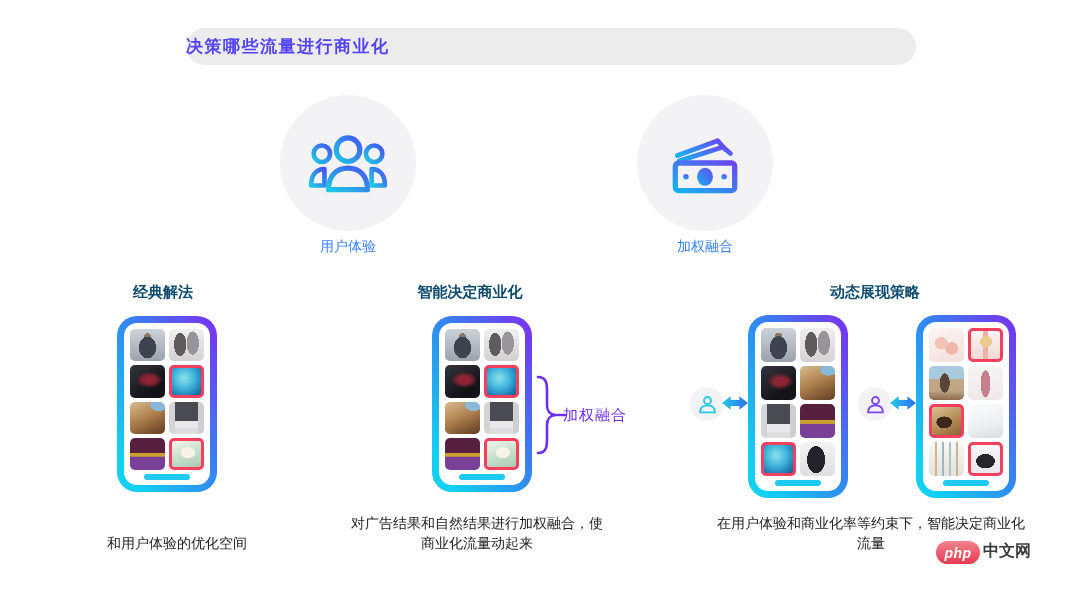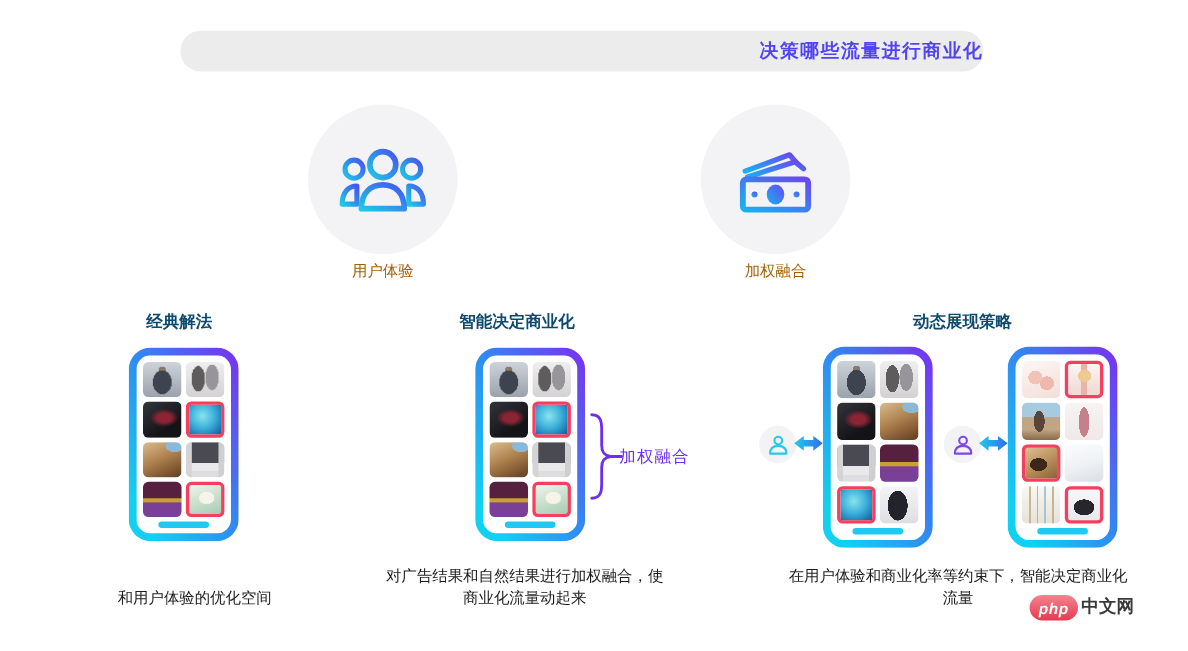--- a/index.html
+++ b/index.html
@@ -1,27 +1,27 @@
 <!DOCTYPE html>
 <html><head>
 <meta charset="utf-8">
 <style>
   *{margin:0;padding:0;box-sizing:border-box}
   html,body{width:1080px;height:592px;background:#fff;font-family:"Liberation Sans","DejaVu Sans",sans-serif}
   .canvas{position:relative;width:1080px;height:592px;background:#fff;overflow:hidden}
 
   
-  .pill{position:absolute;left:164px;top:28px;width:730px;height:37px;background:#ECECEC;border-radius:19px;display:flex;align-items:center;justify-content:flex-end}
+  .pill{position:absolute;left:186px;top:28px;width:730px;height:37px;background:#ECECEC;border-radius:19px;display:flex;align-items:center;justify-content:flex-start}
   .pill span{font-size:17px;font-weight:bold;color:#5244F2;letter-spacing:1.5px}
 
   
   .circle{position:absolute;width:136px;height:136px;border-radius:50%;background:#F3F3F5;display:flex;align-items:center;justify-content:center}
   .c-left{left:280px;top:95px}
   .c-right{left:637px;top:95px}
-  .b-label{position:absolute;top:238px;width:136px;text-align:center;font-size:14px;color:#a16207}
+  .b-label{position:absolute;top:238px;width:136px;text-align:center;font-size:14px;color:#3b82f6}
   .bl-left{left:280px}
   .bl-right{left:637px}
   .arrow-wrap{position:absolute;left:448px;top:139px;width:152px;height:52px}
   .arrow-wrap svg{position:absolute;left:0;top:0}
   .arrow-text{position:absolute;left:0;top:0;width:100%;height:100%;display:flex;align-items:center;justify-content:center;color:#fff;font-size:20px;font-weight:bold;letter-spacing:3px}
 
   
   .col-title{position:absolute;top:283px;width:220px;text-align:center;font-size:15px;font-weight:bold;color:#0c4a6e}
   .t1{left:53px}.t2{left:360px}.t3{left:765px}
 

